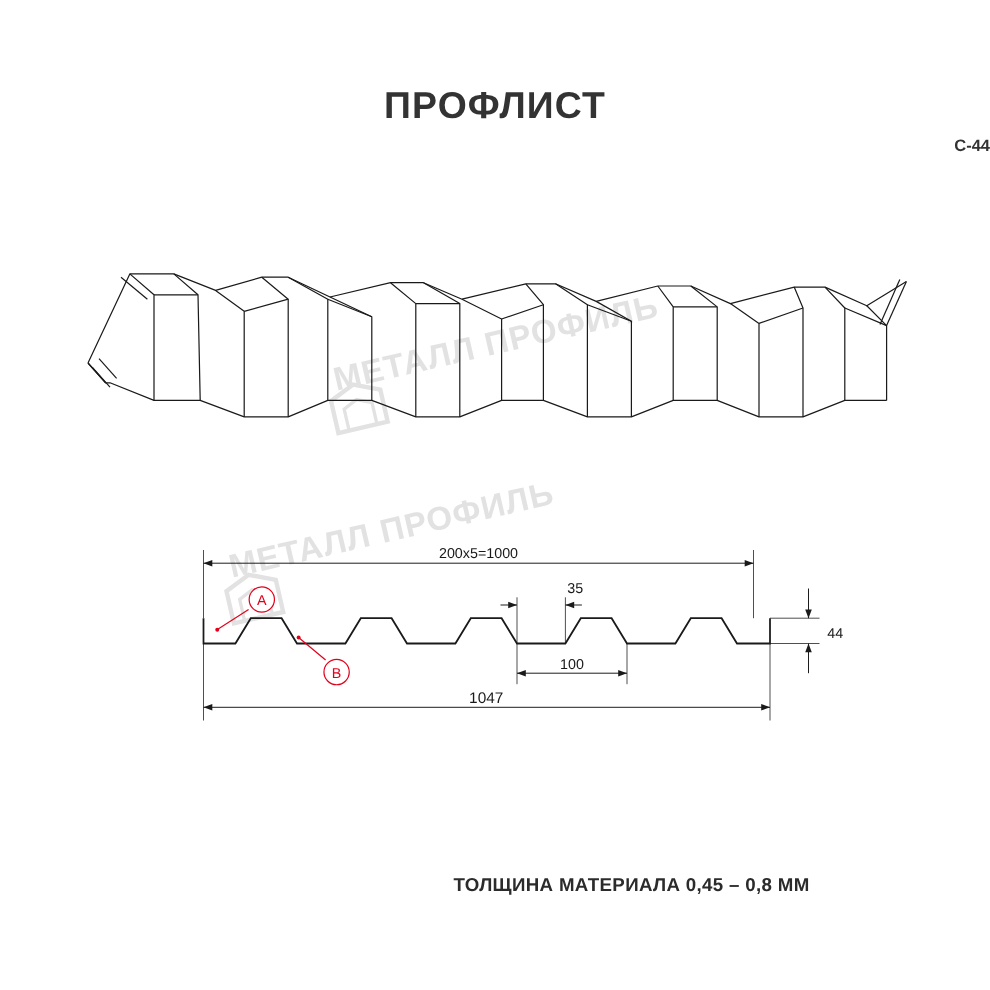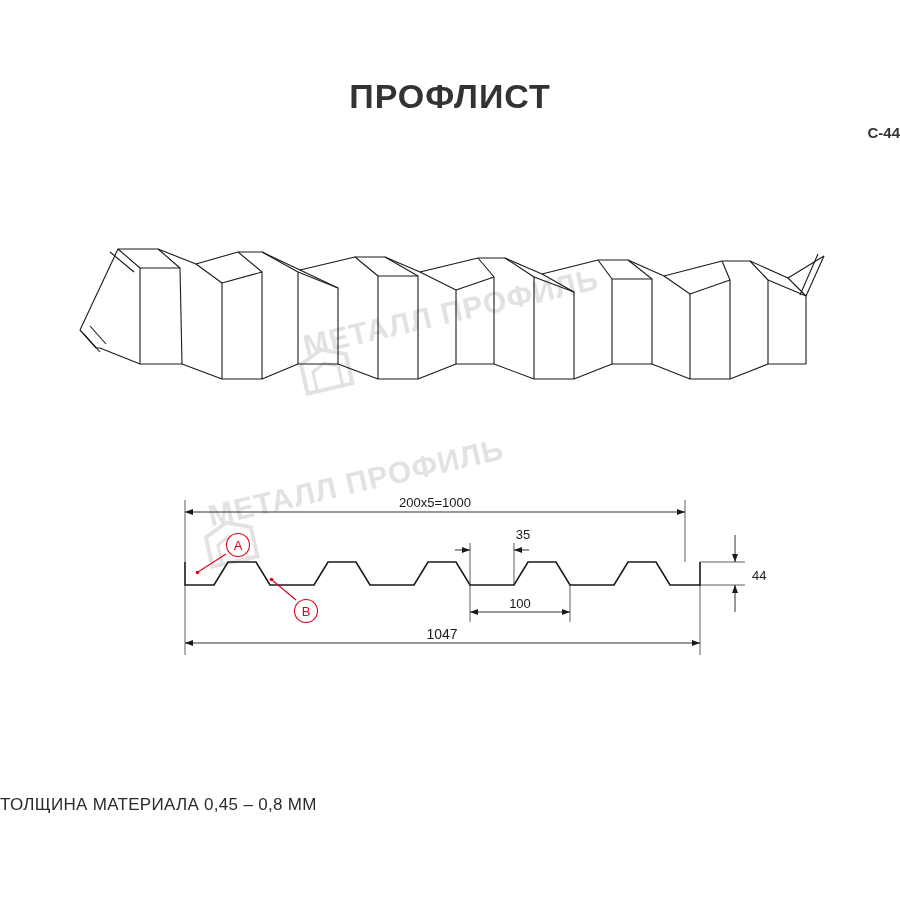--- a/index.html
+++ b/index.html
@@ -39,23 +39,23 @@
     font-size: 15px;
     font-weight: bold;
     color: #333333;
     text-align: right;
   }
   .footer-note {
     position: absolute;
     top: 795px;
     left: 0;
     width: 736px;
-    text-align: left;
+    text-align: right;
     font-size: 17px;
-    font-weight: normal;
+    font-weight: bold;
     color: #2b2b2b;
     letter-spacing: 0.3px;
   }
   .drawing {
     position: absolute;
     top: 0;
     left: 0;
   }
   .wm {
     position: absolute;

